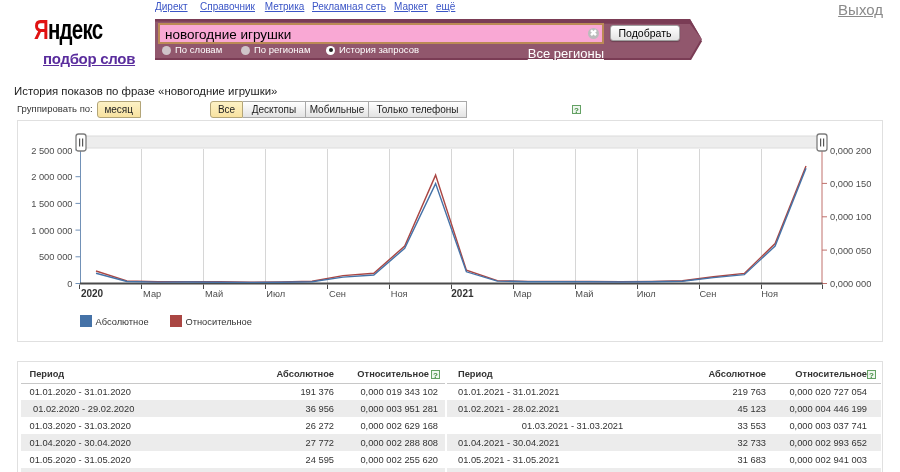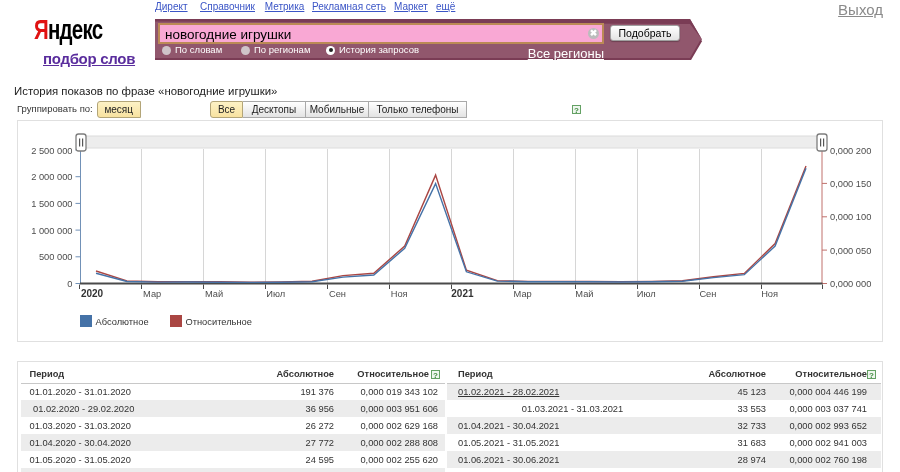--- a/index.html
+++ b/index.html
@@ -208,21 +208,21 @@
         </tr>
     <tr>
           <td style="padding-left:8.5px;">01.01.2020 - 31.01.2020</td>
           <td class="r">191 376</td>
           <td class="r">0,000 019 343 102</td>
           <td></td>
         </tr>
     <tr class="g">
           <td style="padding-left:12px;">01.02.2020 - 29.02.2020</td>
           <td class="r">36 956</td>
-          <td class="r">0,000 003 951 606</td>
+          <td class="r">0,000 003 951 281</td>
           <td></td>
         </tr>
     <tr>
           <td style="padding-left:8.5px;">01.03.2020 - 31.03.2020</td>
           <td class="r">26 272</td>
           <td class="r">0,000 002 629 168</td>
           <td></td>
         </tr>
     <tr class="g">
           <td style="padding-left:8.5px;">01.04.2020 - 30.04.2020</td>
@@ -251,22 +251,28 @@
         <col style="width:101px;">
         <col style="width:14px;">
       </colgroup>
     <tbody>
         <tr>
           <th style="padding-left:11px;">Период</th>
           <th class="r">Абсолютное</th>
           <th class="r" style="position:relative;">Относительное<span class="qicon" style="position:absolute;right:-9px;top:4px;">?</span></th>
           <th></th>
         </tr>
-    <tr class="g">
-          <td style="padding-left:11px;text-decoration:underline;">01.02.2021 - 28.02.2021</td>
+    <tr>
+          <td style="padding-left:11px;">01.01.2021 - 31.01.2021</td>
+          <td class="r">219 763</td>
+          <td class="r">0,000 020 727 054</td>
+          <td></td>
+        </tr>
+    <tr class="g">
+          <td style="padding-left:11px;">01.02.2021 - 28.02.2021</td>
           <td class="r">45 123</td>
           <td class="r">0,000 004 446 199</td>
           <td></td>
         </tr>
     <tr>
           <td style="padding-left:11px;text-align:center;">01.03.2021 - 31.03.2021</td>
           <td class="r">33 553</td>
           <td class="r">0,000 003 037 741</td>
           <td></td>
         </tr>

